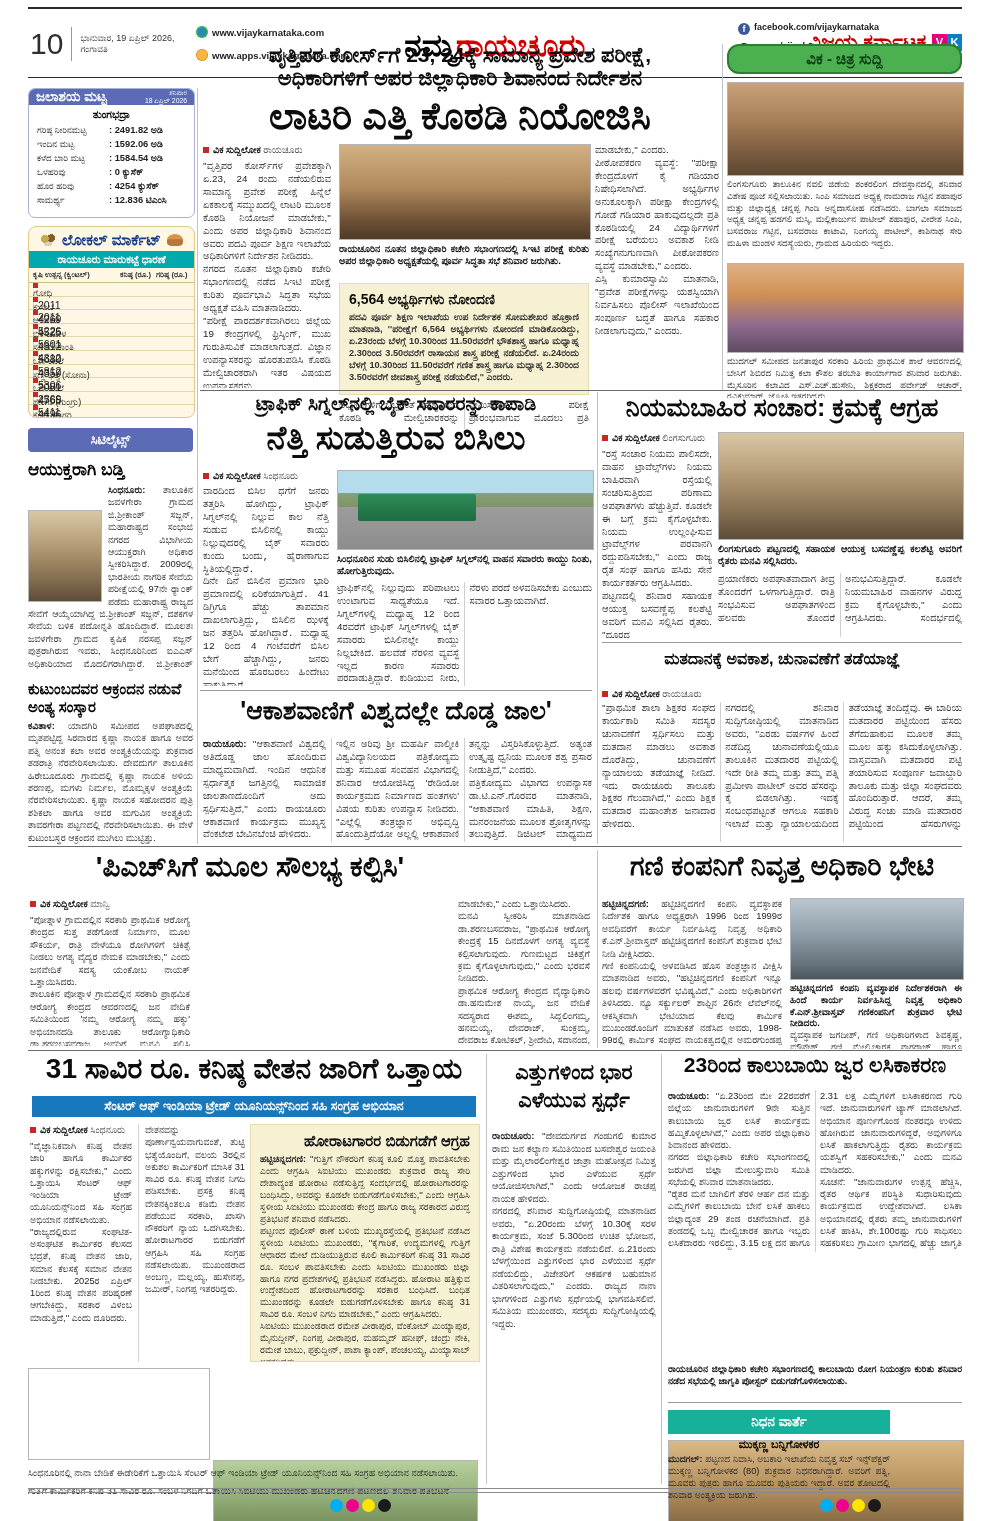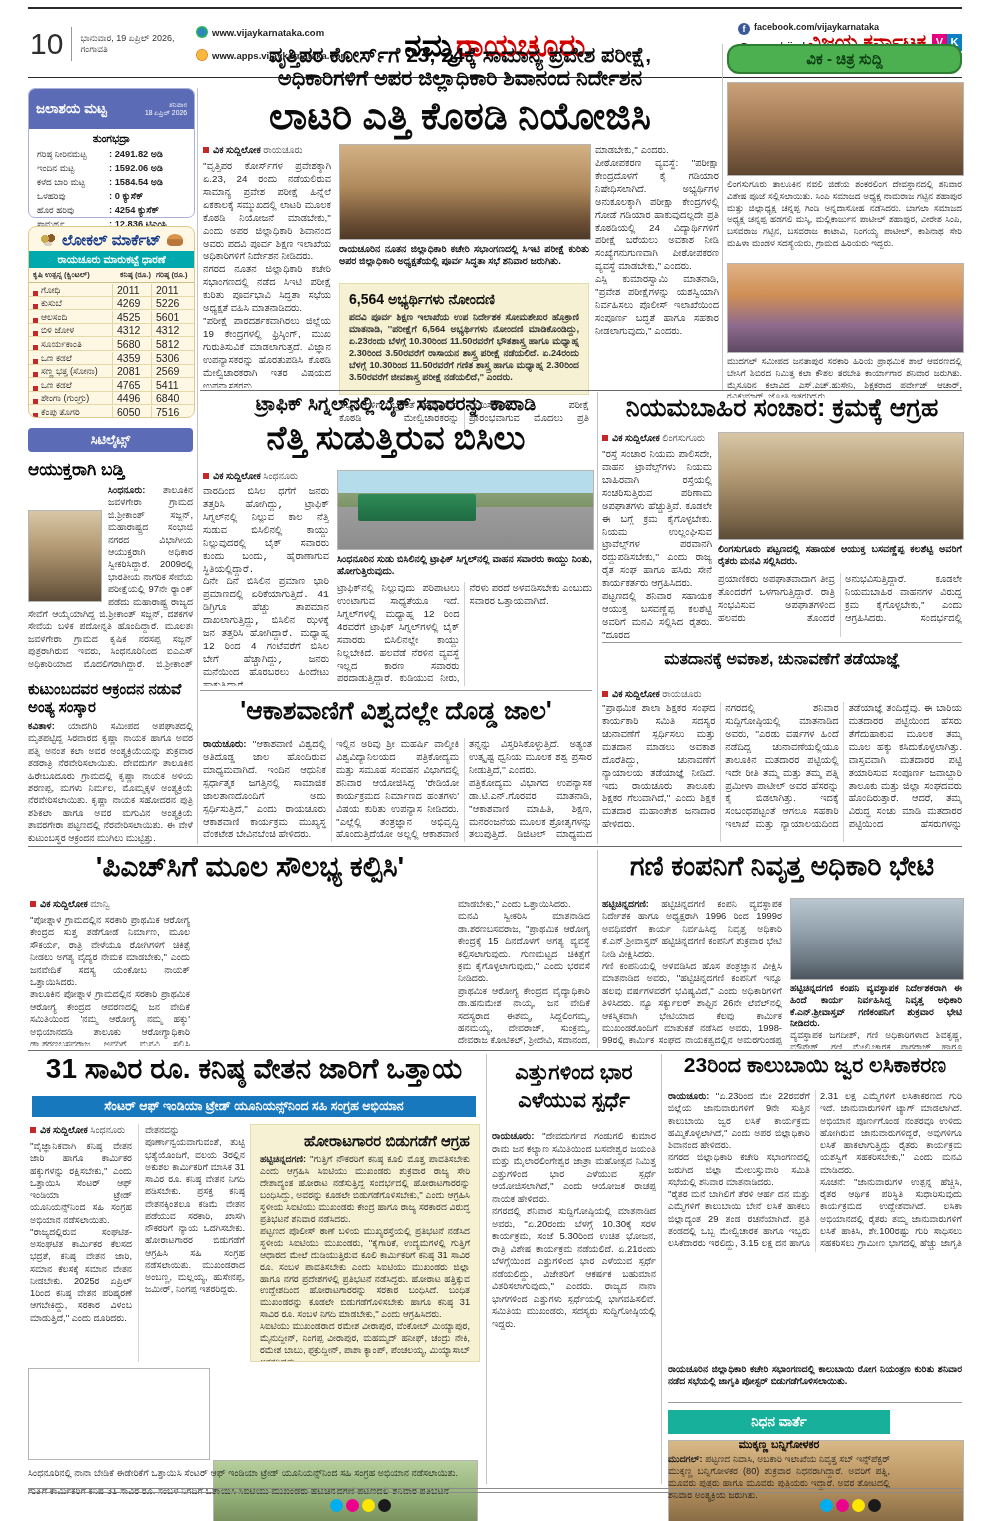--- a/index.html
+++ b/index.html
@@ -36,32 +36,32 @@
   
   .pgnum{font-size:30px;color:#2e2e2e;}
   .hdr-date{font-size:9px;color:#333;line-height:1.25;}
   .hdr-url{font-size:9.5px;font-weight:bold;color:#222;}
   .masthead{font-size:31px;font-weight:bold;letter-spacing:0.5px;white-space:nowrap;}
   .masthead .red{color:#d40000;}
   .brand{font-size:21px;font-weight:bold;color:#c40000;white-space:nowrap;}
   .vkbox{display:inline-block;width:15px;height:17px;color:#fff;font-weight:bold;font-size:11px;text-align:center;line-height:17px;vertical-align:3px;}
   
   .resv{border:1px solid #aab0d8;border-radius:7px;background:#fff;}
-  .resv-hd{background:#5b6bb5;border-radius:6px 6px 0 0;color:#fff;display:flex;justify-content:space-between;align-items:center;padding:12px 7px;}
+  .resv-hd{background:#5b6bb5;border-radius:6px 6px 0 0;color:#fff;display:flex;justify-content:space-between;align-items:center;padding:0 7px;}
   .resv-hd .t{font-size:13.5px;font-weight:bold;}
   .resv-hd .d{font-size:6.8px;text-align:right;line-height:1.2;}
   .resv-row{display:flex;font-size:8.8px;color:#222;padding:1.5px 8px;}
   .resv-row .lab{width:72px;}
   .resv-row .val{font-weight:bold;font-size:9.3px;}
   .mkt{border:1px solid #ddc98e;border-radius:8px;background:#fdf7e4;}
   .mkt-hd{display:flex;align-items:center;justify-content:center;gap:6px;padding:4px 4px 2px 4px;}
   .mkt-hd .t{font-size:15px;font-weight:bold;color:#163a8a;}
   .mkt-sub{background:#00a9ad;color:#fff;font-size:10.5px;font-weight:bold;text-align:center;padding:2px 0;}
   .mkt-th{display:flex;font-size:7.6px;font-weight:bold;color:#333;border-bottom:1px solid #cdbd8d;padding:2px 4px;}
-  .mkt-row{display:flex;align-items:flex-end;font-size:9px;color:#1c1c1c;border-bottom:1px solid #e4d7a9;padding:0 4px;height:12.6px;}
+  .mkt-row{display:flex;align-items:flex-start;font-size:9px;color:#1c1c1c;border-bottom:1px solid #e4d7a9;padding:0 4px;height:12.6px;flex-direction:column;}
   .mkt-row .b{width:5px;height:5px;background:#c62828;margin-right:3px;flex:none;}
   .mkt-row .n{flex:1;}
   .mkt-row .v{width:34px;font-size:10.5px;text-align:left;border-left:1px solid #e0d3a4;padding-left:4px;}
   .cl-hd{background:#5b6bb5;border-radius:4px;color:#fff;text-align:center;font-size:13px;font-weight:bold;padding:4px 0;}
   .bluebar{background:#1878bd;color:#fff;text-align:center;font-size:12.5px;font-weight:bold;padding:3px 0;}
   .obit-hd{background:#16b09b;color:#fff;text-align:center;font-size:13.5px;font-weight:bold;padding:4px 0;}
   .dots span{display:inline-block;width:13px;height:13px;border-radius:50%;margin-right:3px;}
   .d-c{background:#00aeef;} .d-m{background:#ec008c;} .d-y{background:#ffe600;} .d-k{background:#1a1a1a;}
   .sm-ic{width:12px;height:12px;border-radius:50%;display:inline-block;vertical-align:-2px;margin-right:4px;}
 </style>

